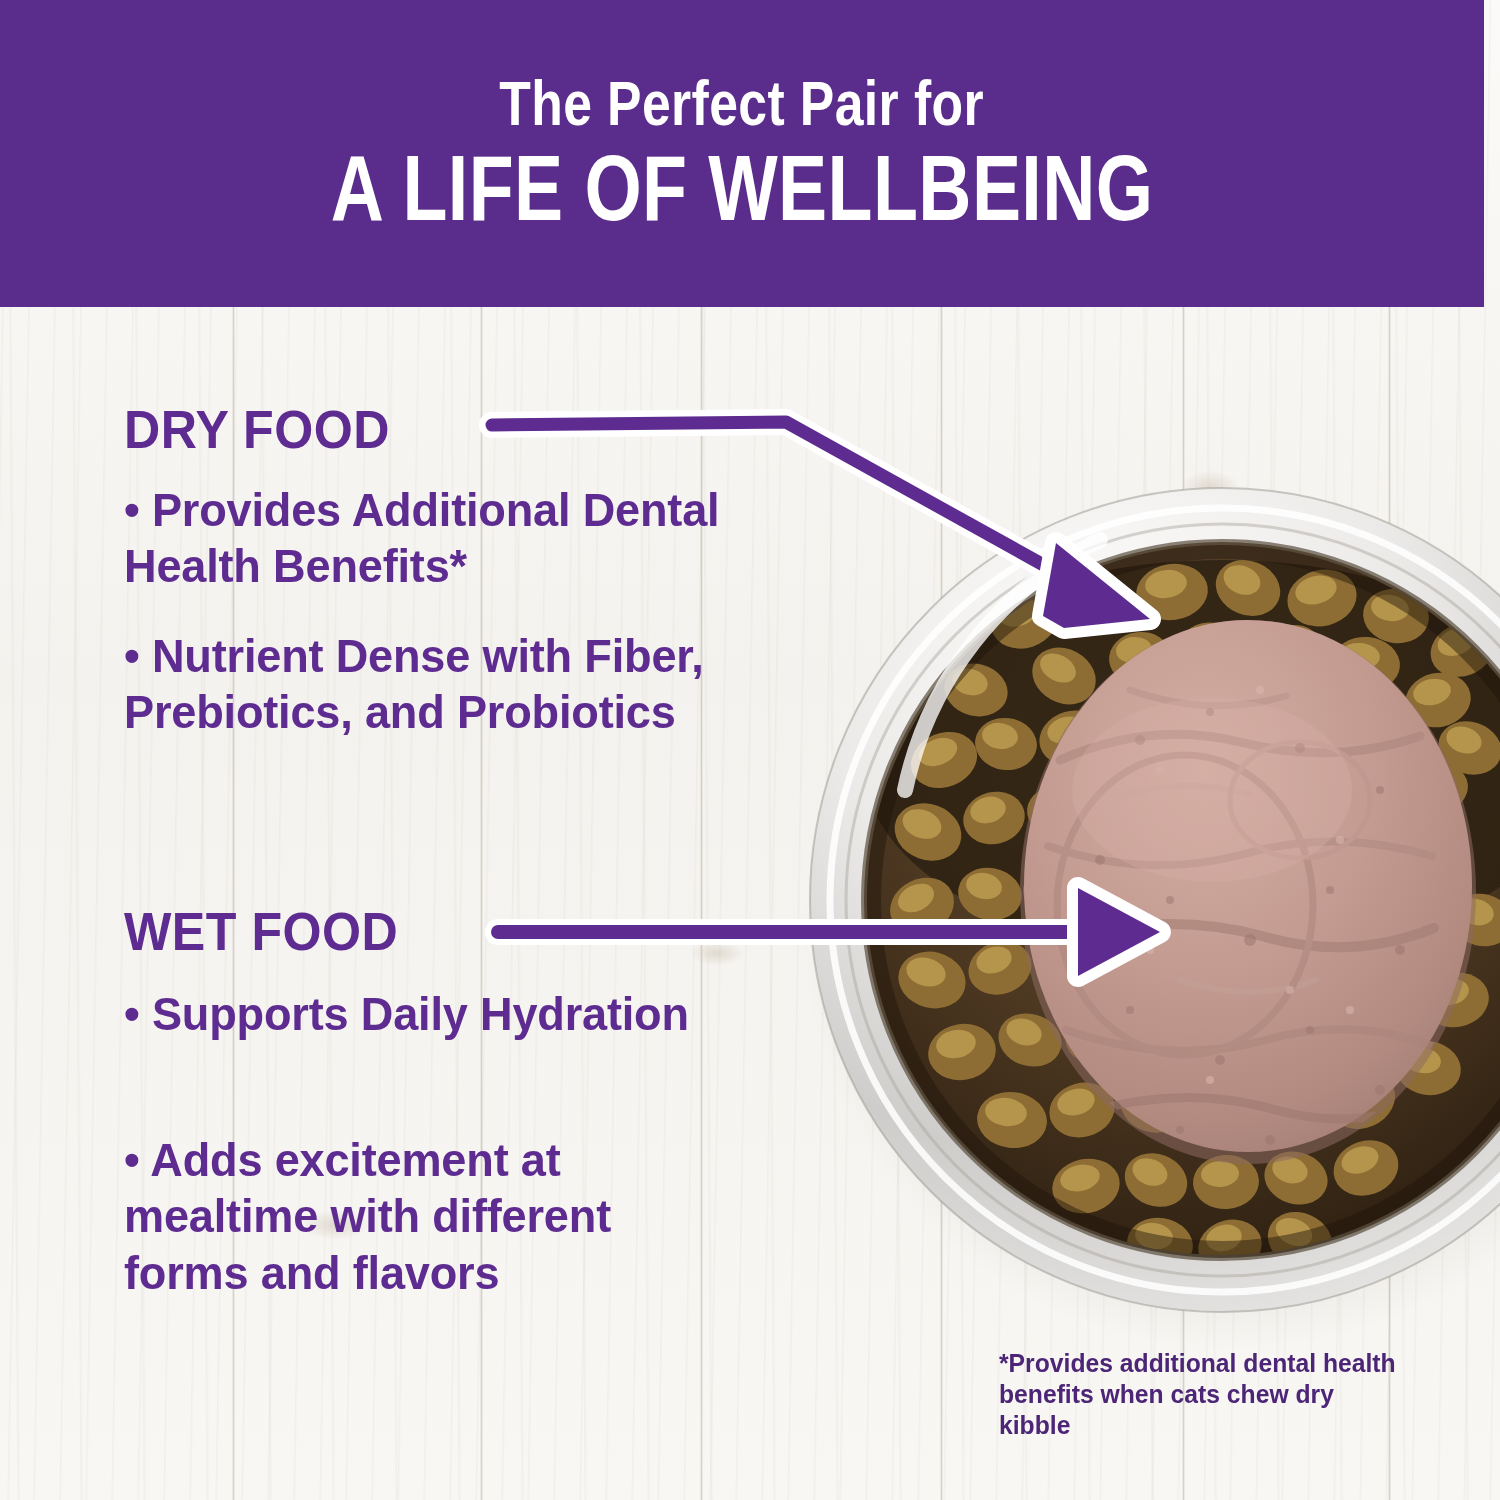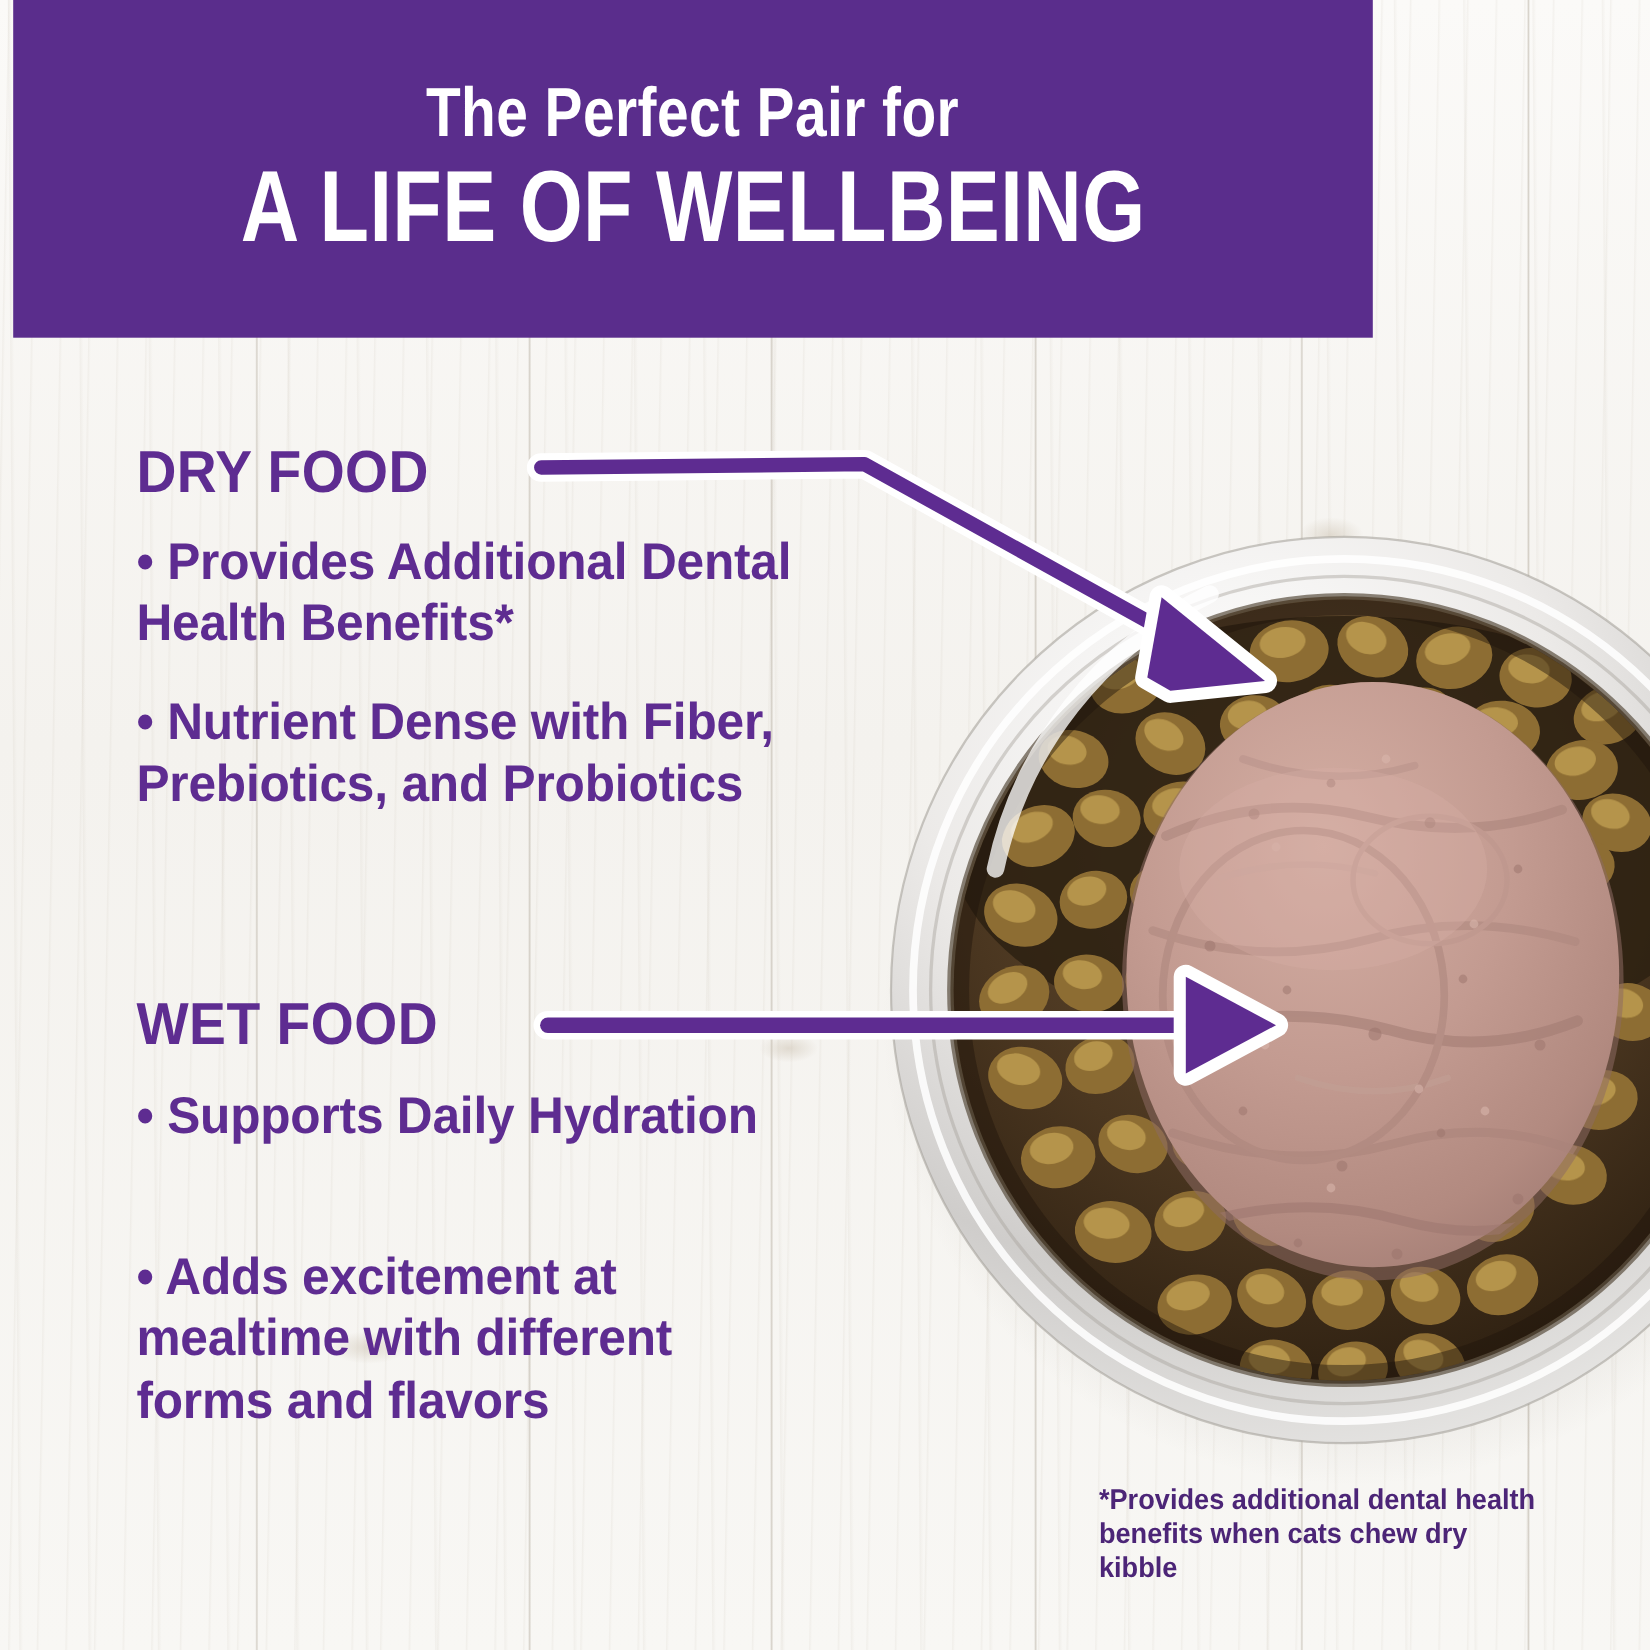--- a/index.html
+++ b/index.html
@@ -34,23 +34,23 @@
   .seam{position:absolute;top:0;bottom:0;width:3px;
         background:linear-gradient(90deg,rgba(178,170,156,0.0),rgba(172,163,148,0.45),rgba(178,170,156,0.0));}
   .seam.s1{left:232px}  .seam.s2{left:480px}
   .seam.s3{left:700px}  .seam.s4{left:940px}
   .seam.s5{left:1182px} .seam.s6{left:1388px}
   .knot{position:absolute;border-radius:50%;
         background:radial-gradient(ellipse at 50% 50%,rgba(206,196,180,.55),rgba(206,196,180,0) 70%);}
 
   
   .header{
-    position:absolute;left:0;top:0;width:1236px;height:307px;
+    position:absolute;left:0;top:0;width:1484px;height:307px;
     background:#5a2d8c;
-    display:flex;flex-direction:column;align-items:center;justify-content:center;margin-left:12px;
+    display:flex;flex-direction:column;align-items:center;justify-content:center;
   }
   .header .line1{
     color:#ffffff;
     font-family:"Liberation Sans", sans-serif;
     font-weight:700;
     font-size:63px;
     letter-spacing:0.5px;
     transform:scaleX(0.82);
     line-height:1.02;
     margin-bottom:6px;

